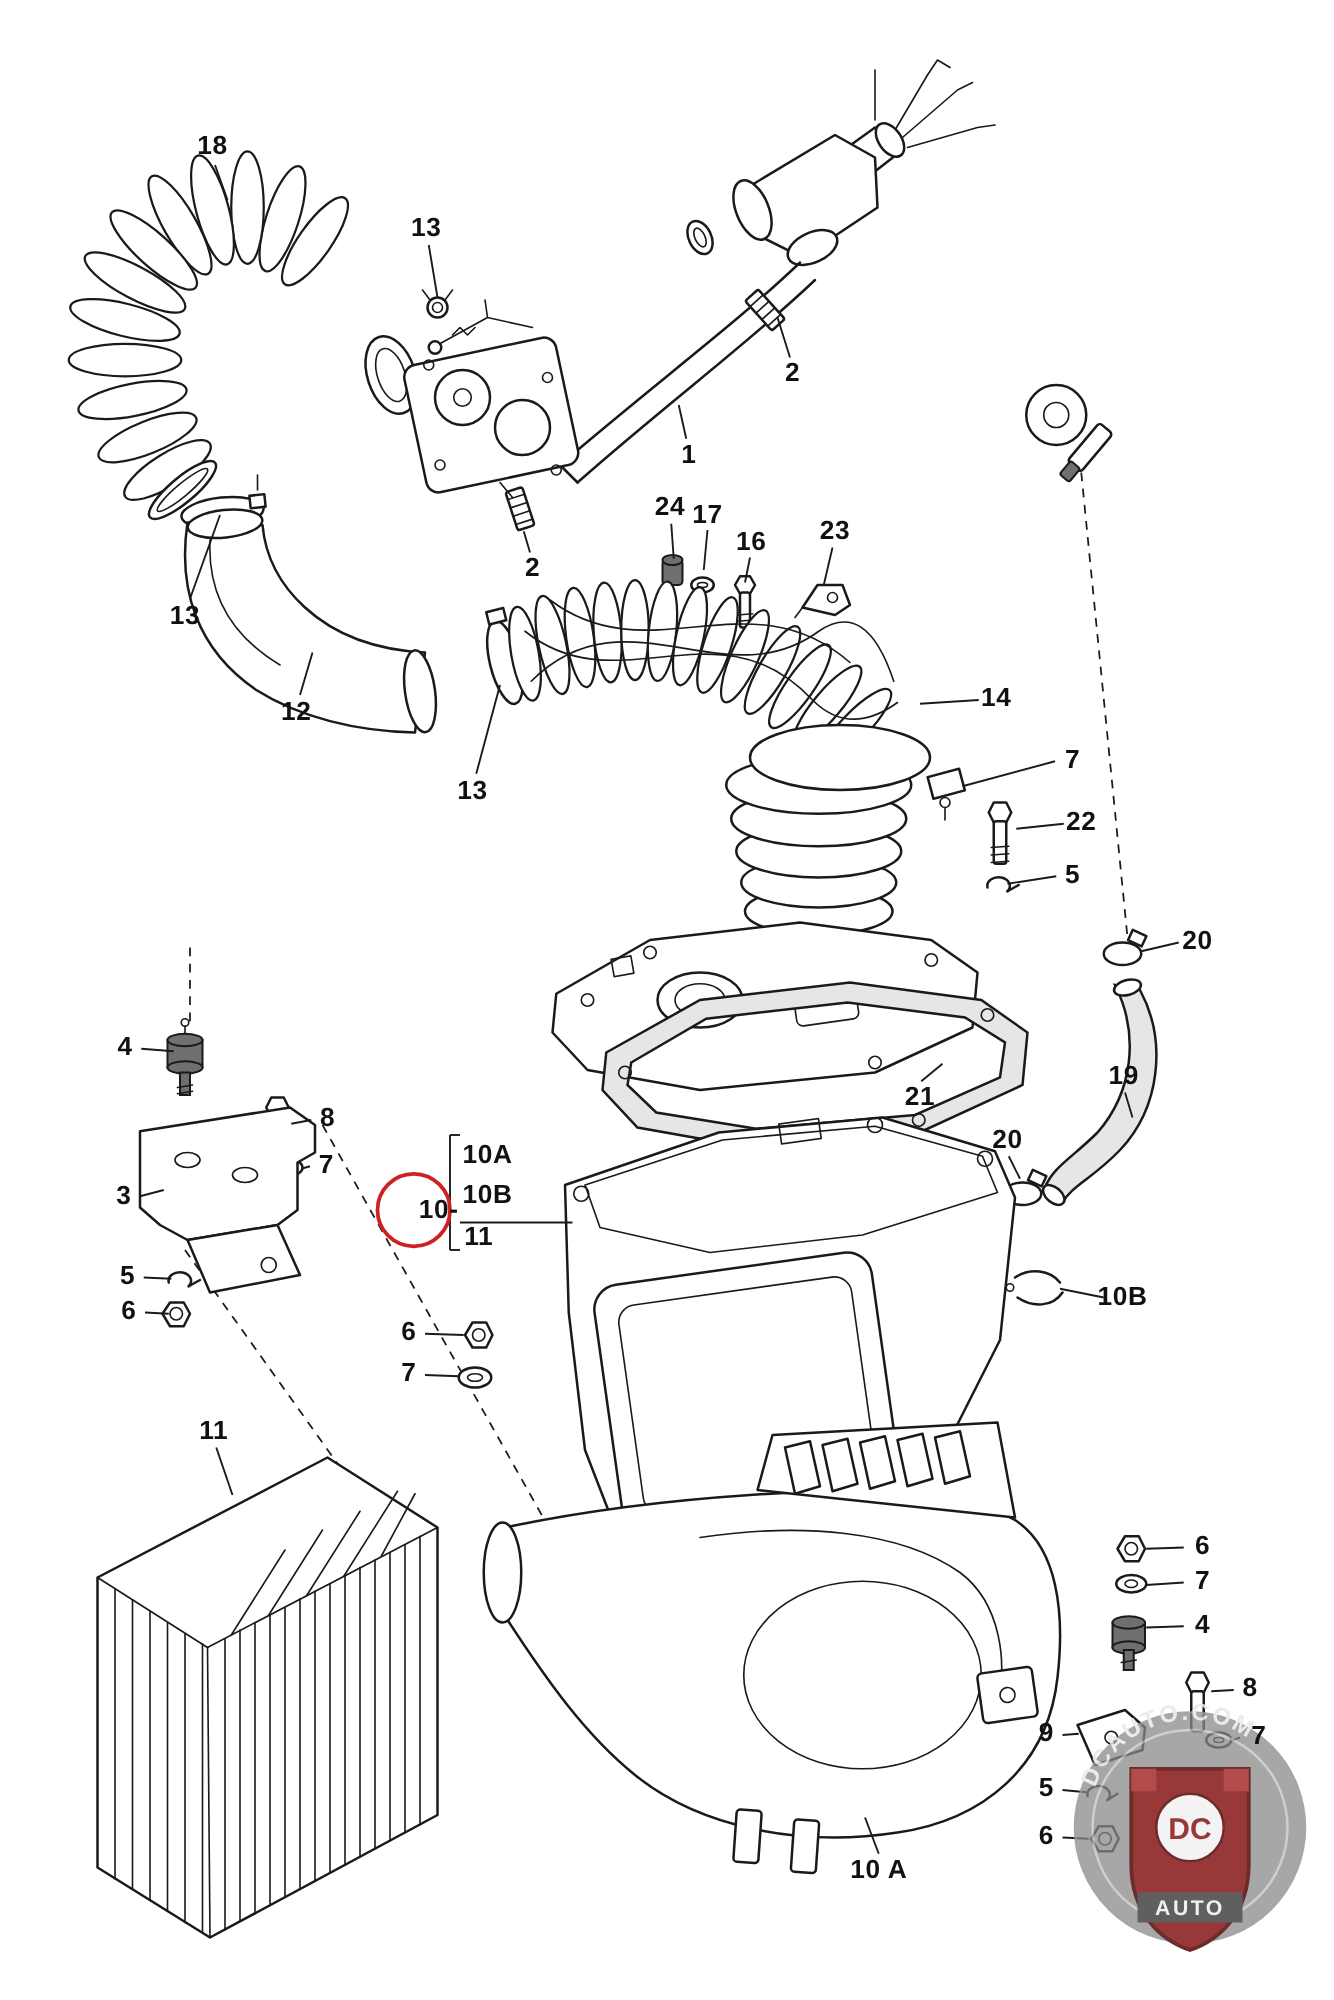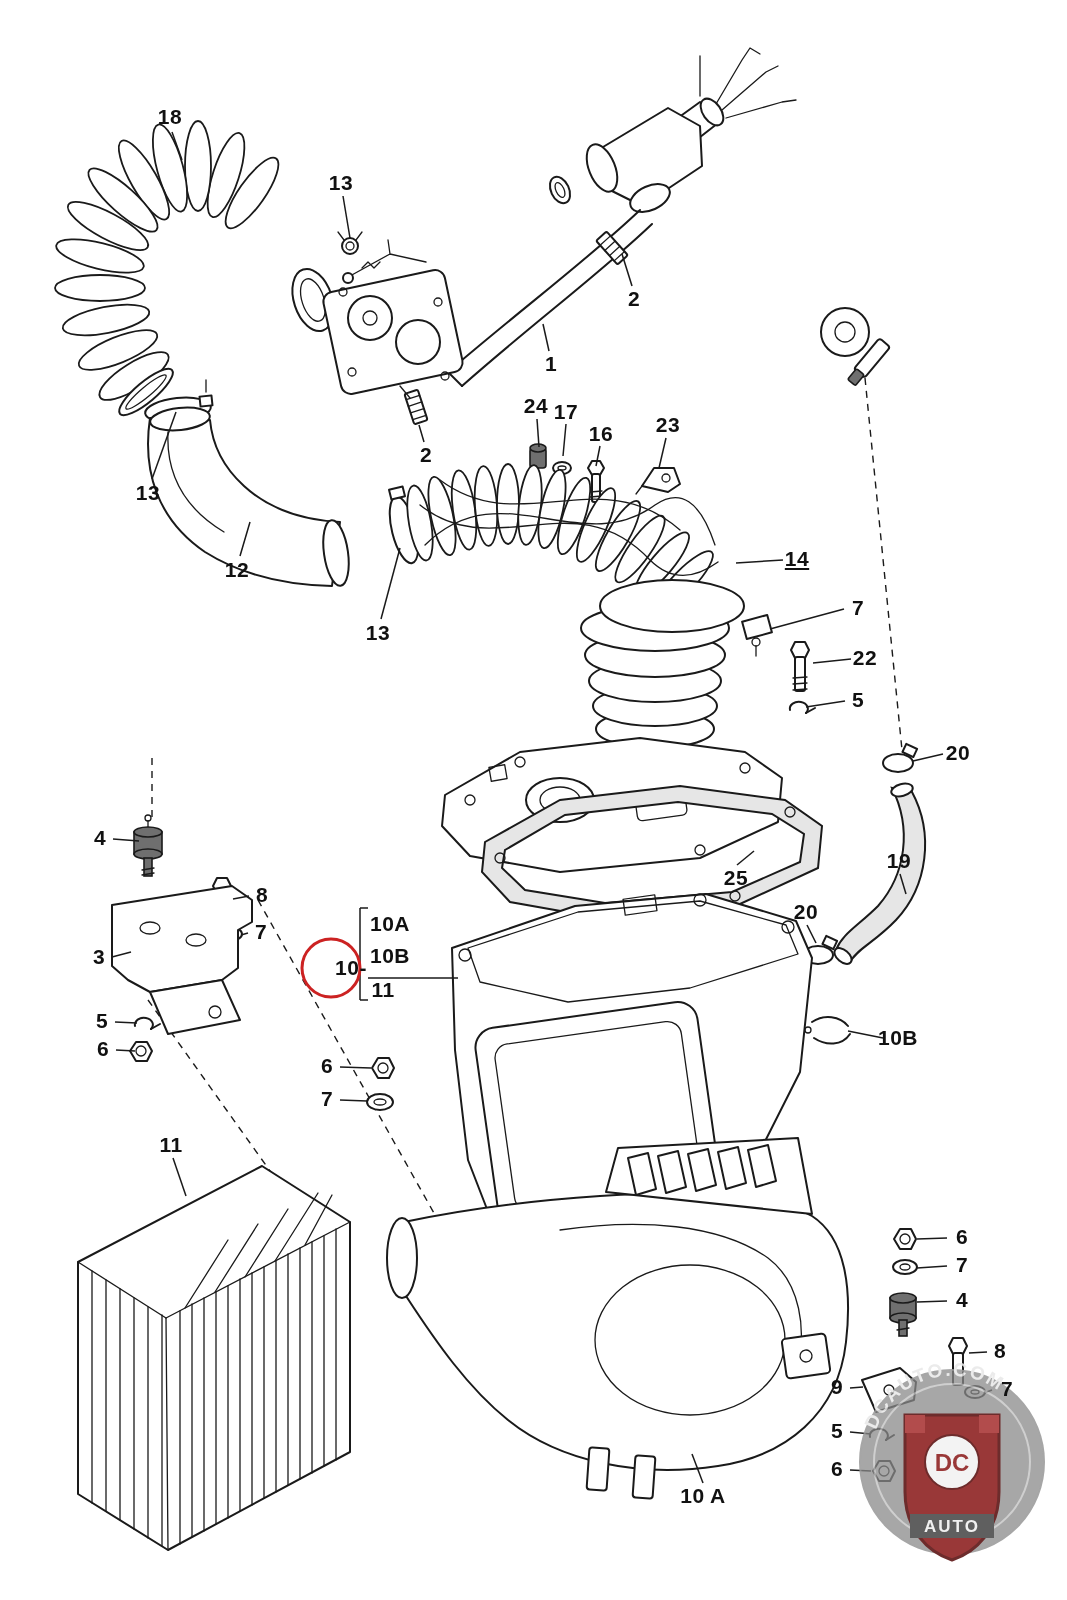--- a/index.html
+++ b/index.html
@@ -470,30 +470,30 @@
       <div class="part-label" style="left: 634px; top: 299px;">2</div>
       <div class="part-label" style="left: 551px; top: 364px;">1</div>
       <div class="part-label" style="left: 426px; top: 455px;">2</div>
       <div class="part-label" style="left: 536px; top: 406px;">24</div>
       <div class="part-label" style="left: 566px; top: 412px;">17</div>
       <div class="part-label" style="left: 601px; top: 434px;">16</div>
       <div class="part-label" style="left: 668px; top: 425px;">23</div>
       <div class="part-label" style="left: 148px; top: 493px;">13</div>
       <div class="part-label" style="left: 237px; top: 570px;">12</div>
       <div class="part-label" style="left: 378px; top: 633px;">13</div>
-      <div class="part-label" style="left: 797px; top: 559px; text-decoration: underline;">14</div>
+      <div class="part-label" style="left: 797px; top: 559px;">14</div>
       <div class="part-label" style="left: 858px; top: 608px;">7</div>
       <div class="part-label" style="left: 865px; top: 658px;">22</div>
       <div class="part-label" style="left: 858px; top: 700px;">5</div>
       <div class="part-label" style="left: 958px; top: 753px;">20</div>
       <div class="part-label" style="left: 100px; top: 838px;">4</div>
       <div class="part-label" style="left: 262px; top: 895px;">8</div>
       <div class="part-label" style="left: 261px; top: 932px;">7</div>
       <div class="part-label" style="left: 99px; top: 957px;">3</div>
-      <div class="part-label" style="left: 736px; top: 878px;">25</div>
+      <div class="part-label" style="left: 736px; top: 878px;">21</div>
       <div class="part-label" style="left: 899px; top: 861px;">19</div>
       <div class="part-label" style="left: 806px; top: 912px;">20</div>
       <div class="part-label" style="left: 898px; top: 1038px;">10B</div>
       <div class="part-label" style="left: 102px; top: 1021px;">5</div>
       <div class="part-label" style="left: 103px; top: 1049px;">6</div>
       <div class="part-label" style="left: 327px; top: 1066px;">6</div>
       <div class="part-label" style="left: 327px; top: 1099px;">7</div>
       <div class="part-label" style="left: 171px; top: 1145px;">11</div>
       <div class="part-label" style="left: 962px; top: 1237px;">6</div>
       <div class="part-label" style="left: 962px; top: 1265px;">7</div>

